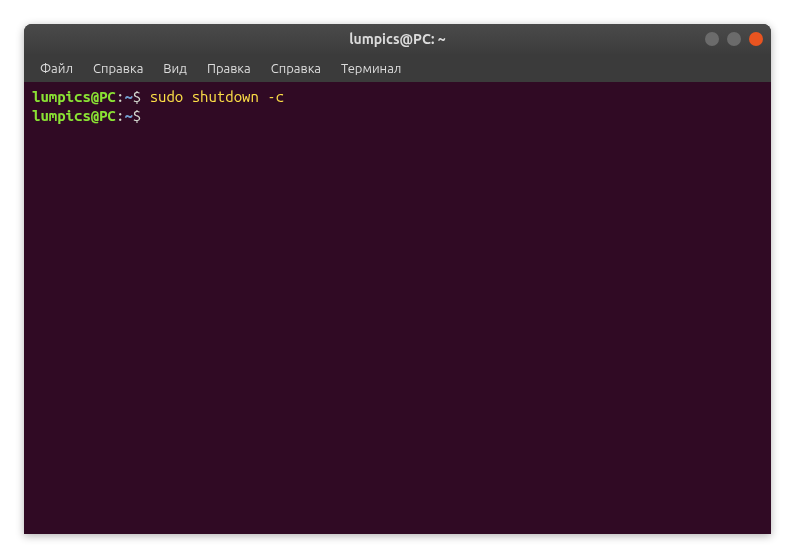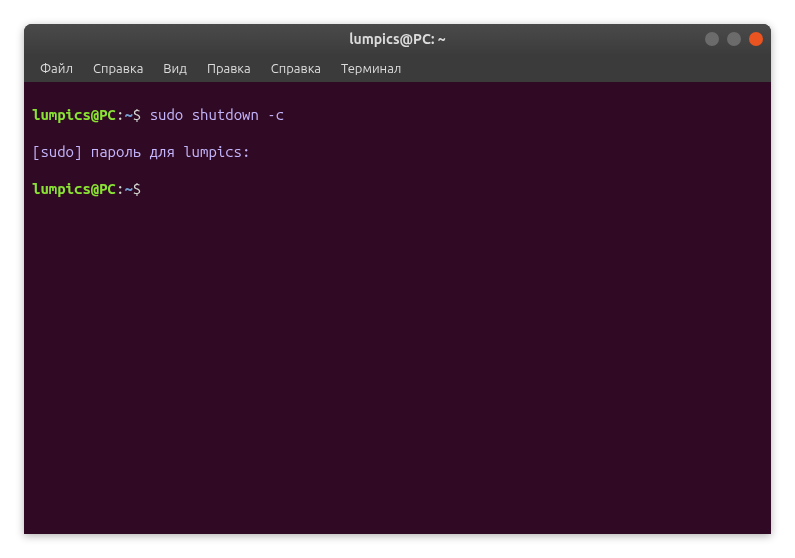--- a/index.html
+++ b/index.html
@@ -79,35 +79,34 @@
       background: #300a24;
       padding: 6px 8px;
       height: calc(100% - 58px);
       font-size: 15px;
       line-height: 1.25;
     }
     .line {
       white-space: pre;
       display: flex;
       align-items: center;
-      margin-top: 18px;
     }
     .prompt-user {
       color: #8ae234;
       font-weight: bold;
     }
     .prompt-path {
       color: #729fcf;
       font-weight: bold;
     }
     .prompt-dollar {
       color: #d3d7cf;
     }
     .terminal-text {
-      color: #c4b5fd;
+      color: #fde047;
     }
     .highlight-box {
       border: 3px solid #d02a2a;
       border-radius: 18px;
       padding: 0 10px 0 4px;
       display: inline-flex;
       align-items: center;
       margin-left: -2px;
     }
     .cursor {
@@ -138,19 +137,16 @@
     <span class="menu-item">Правка</span>
     <span class="menu-item">Справка</span>
     <span class="menu-item">Терминал</span>
   </div>
 
   <div class="terminal-body">
     <div class="line">
       <span class="prompt-user">lumpics@PC</span><span class="prompt-dollar">:</span><span class="prompt-path">~</span><span class="prompt-dollar">$</span><span class="terminal-text"> sudo shutdown -c</span>
     </div>
     <div class="line">
-      <span class="terminal-text">[sudo] пароль для lumpics:</span>
-    </div>
-    <div class="line">
       <span class="prompt-user">lumpics@PC</span><span class="prompt-dollar">:</span><span class="prompt-path">~</span><span class="prompt-dollar">$</span>
     </div>
   </div>
 </div>
 
 </body></html>

